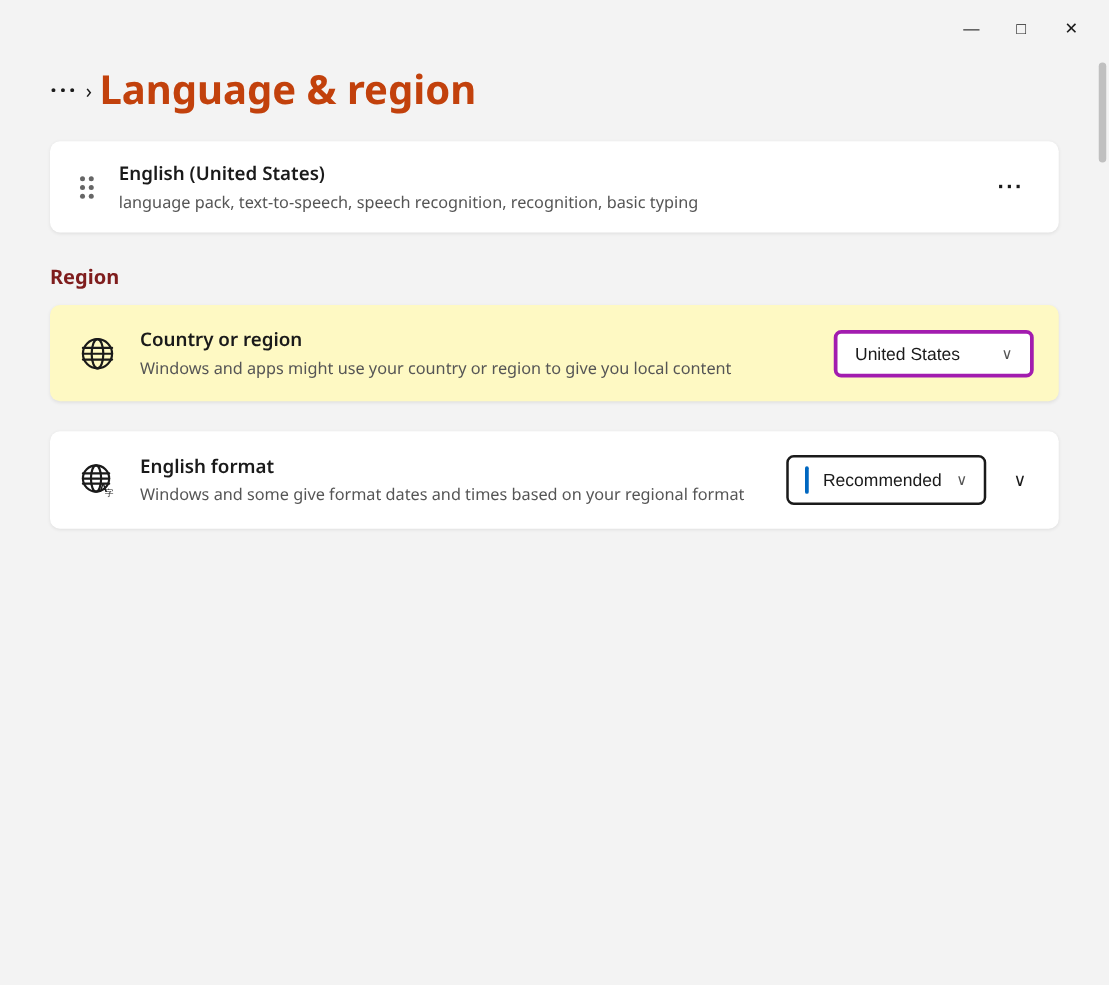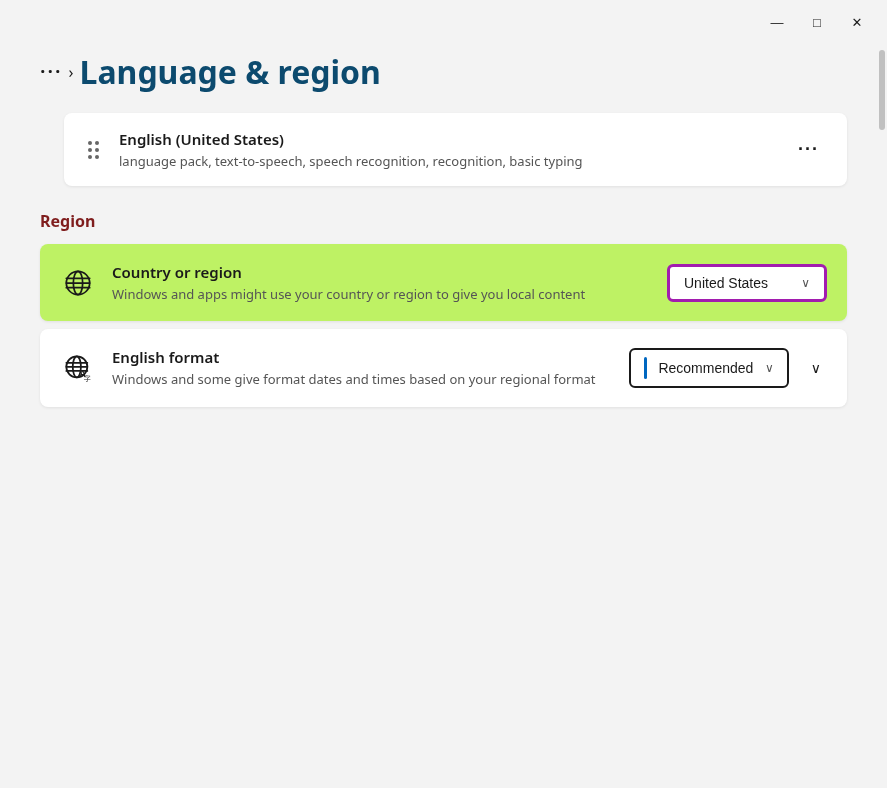--- a/index.html
+++ b/index.html
@@ -76,33 +76,32 @@
 
     .breadcrumb-chevron {
       font-size: 16px;
       color: #1a1a1a;
       font-weight: 400;
     }
 
     .page-title {
       font-size: 32px;
       font-weight: 700;
-      color: #0c4a6e;
+      color: #c2410c;
     }
 
     .language-card {
       background: white;
       border-radius: 8px;
       padding: 16px 20px;
       display: flex;
       align-items: center;
       gap: 16px;
       margin-bottom: 24px;
       box-shadow: 0 1px 3px rgba(0,0,0,0.08);
-      margin-left: 24px;
     }
 
     .drag-handle {
       display: flex;
       flex-direction: column;
       gap: 4px;
       cursor: grab;
       padding: 4px;
     }
 
@@ -149,27 +148,27 @@
     }
 
     .section-title {
       font-size: 16px;
       font-weight: 700;
       color: #7f1d1d;
       margin-bottom: 12px;
     }
 
     .region-card {
-      background: #bef264;
+      background: #fef9c3;
       border-radius: 8px;
       padding: 18px 20px;
       display: flex;
       align-items: center;
       gap: 16px;
-      margin-bottom: 8px;
+      margin-bottom: 24px;
       box-shadow: 0 1px 3px rgba(0,0,0,0.08);
     }
 
     .region-icon {
       width: 36px;
       height: 36px;
       display: flex;
       align-items: center;
       justify-content: center;
       flex-shrink: 0;

